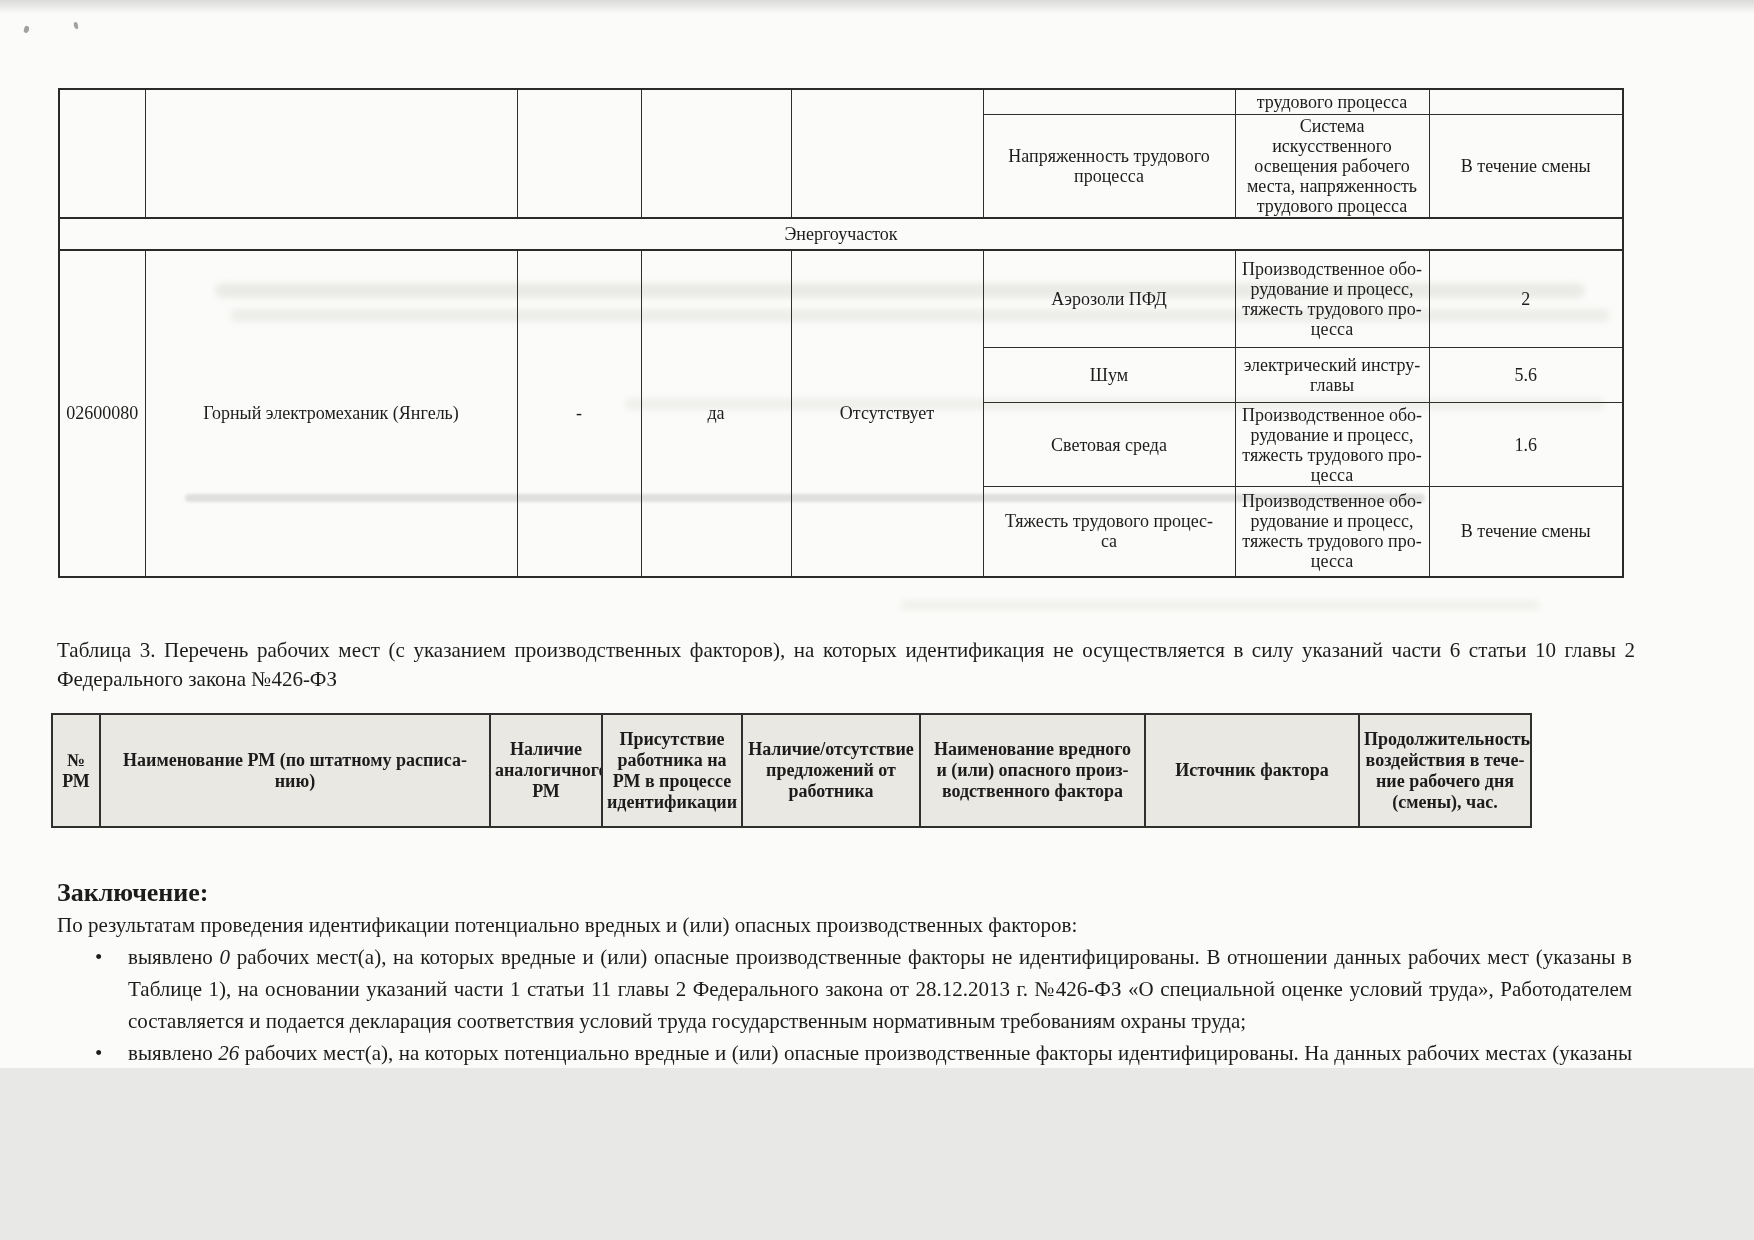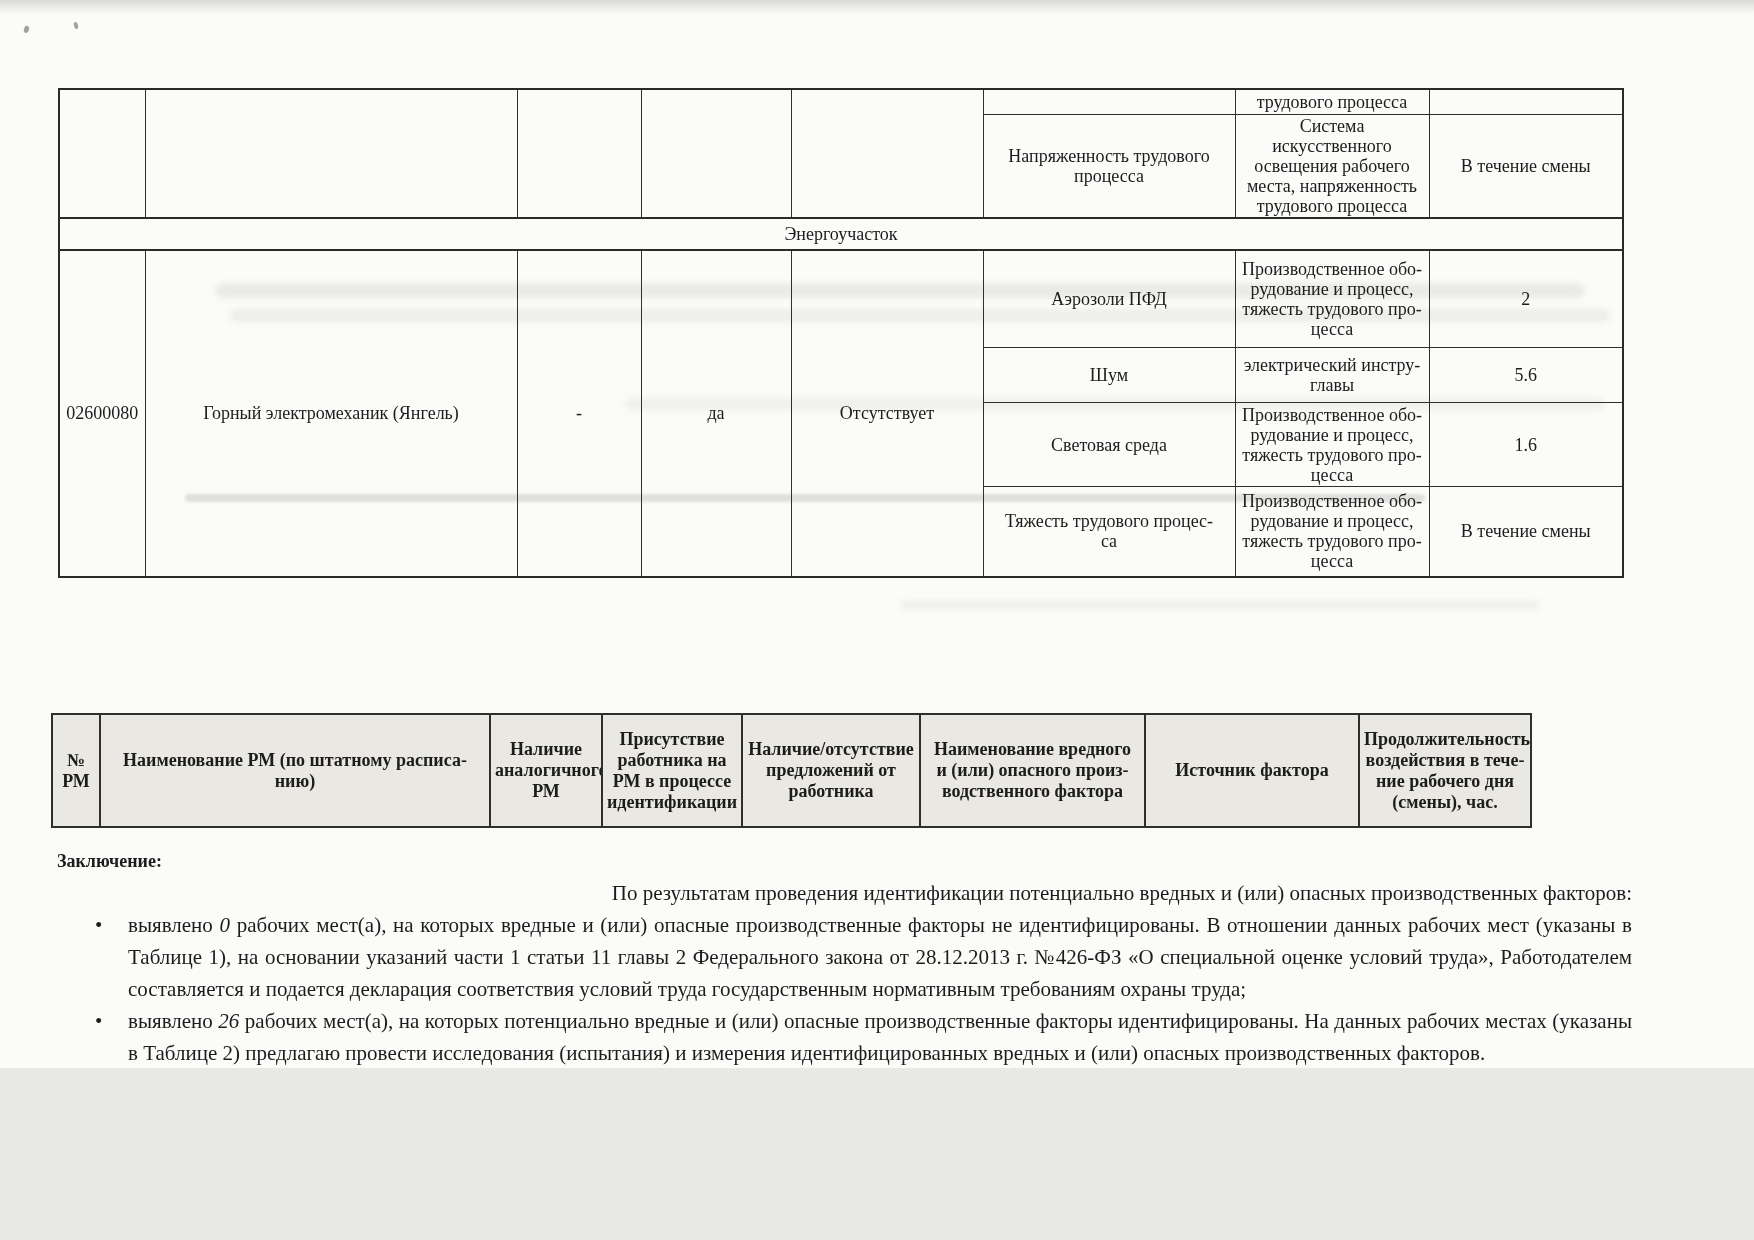--- a/index.html
+++ b/index.html
@@ -71,22 +71,22 @@
     background:#eae8e3;
     text-align:center;vertical-align:middle;
     padding:2px 4px;
     white-space:pre-line;
     height:107px;
     overflow:hidden;
   }
 
   
   .conclusion{position:absolute;left:57px;top:845px;width:1575px;font-size:21px;line-height:32px;}
-  .c-title{font-weight:bold;font-size:18px;}
-  .c-intro{text-align:right;margin-left:7px;}
+  .c-title{font-weight:bold;font-size:26px;margin-top:32px;}
+  .c-intro{text-align:left;}
   .c-list{margin:0;padding:0;list-style:none;}
   .c-list li{position:relative;padding-left:71px;text-align:justify;}
   .bullet-dot{position:absolute;left:38px;top:0;}
   .num-i{font-style:italic;}
 
   .footer{position:absolute;left:1390px;top:1128px;width:240px;text-align:left;font-size:28px;}
 </style>
 </head>
 <body>
 
@@ -170,20 +170,21 @@
       <td>Производственное обо-
 рудование и процесс,
 тяжесть трудового про-
 цесса</td>
       <td>В течение смены</td>
     </tr>
   </tbody>
     </table>
 
 
+  <div class="t3-caption">Таблица 3. Перечень рабочих мест (с указанием производственных факторов), на которых идентификация не осуществляется в силу указаний части 6 статьи 10 главы 2 Федерального закона №426-ФЗ</div>
 
   <table class="t3">
     <colgroup>
       <col style="width:48px">
         <col style="width:390px">
         <col style="width:112px">
         <col style="width:140px">
       <col style="width:178px">
         <col style="width:225px">
         <col style="width:214px">

